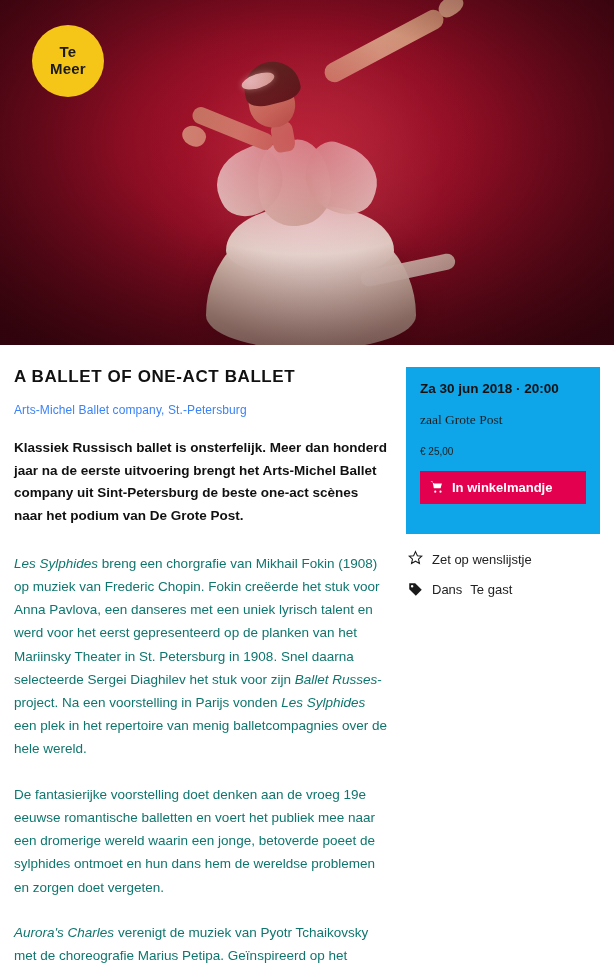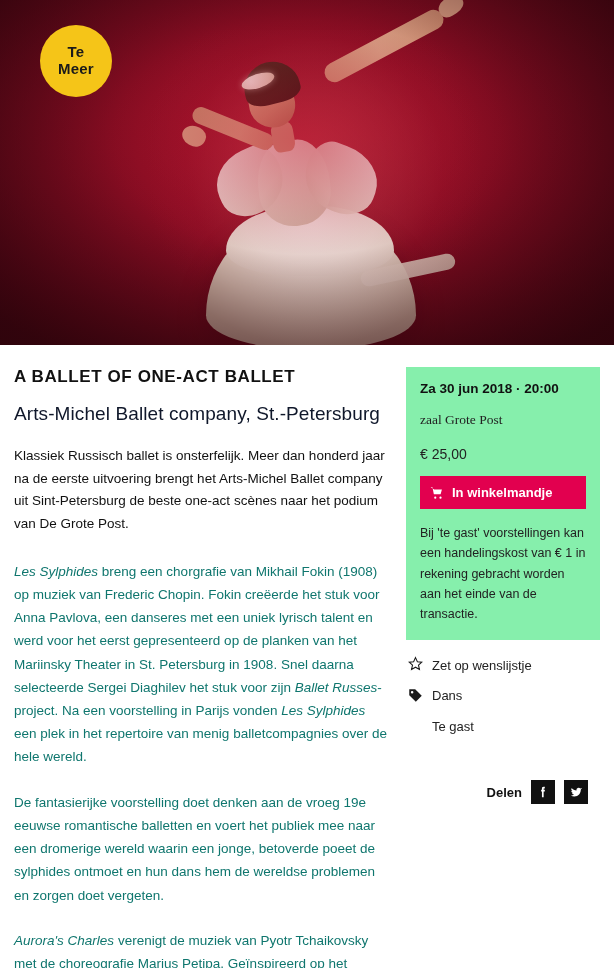--- a/index.html
+++ b/index.html
@@ -189,21 +189,21 @@
     top: 30px;
     width: 330px;
     height: 300px;
     background: radial-gradient(ellipse at 50% 45%, rgba(255,190,170,0.22) 0%, rgba(200,40,70,0.06) 55%, rgba(0,0,0,0) 75%);
     pointer-events: none;
   }
 
   
   .badge {
     position: absolute;
-    left: 40px;
+    left: 32px;
     top: 25px;
     width: 72px;
     height: 72px;
     border-radius: 50%;
     background: #f5c518;
     color: #1a1a1a;
     display: flex;
     flex-direction: column;
     align-items: center;
     justify-content: center;
@@ -223,65 +223,65 @@
   .right { width: 194px; }
 
   h1.title {
     font-size: 17px;
     font-weight: 700;
     letter-spacing: 0.6px;
     margin: 0 0 16px 0;
     color: #111;
   }
   .subtitle {
-    font-size: 19px;
-    color: #0f172a;
+    font-size: 12px;
+    color: #3b82f6;
     margin: 0 0 20px 0;
     letter-spacing: 0.1px;
   }
   .intro {
     font-size: 13.5px;
-    font-weight: 400;
+    font-weight: 700;
     line-height: 1.68;
     margin: 0 0 24px 0;
     color: #111;
   }
   .para {
     font-size: 13.5px;
     line-height: 1.72;
     margin: 0 0 22px 0;
     color: #0f766e;
   }
   .para i { font-style: italic; }
 
   
   .info-box {
-    background: #86efac;
+    background: #0ea5e9;
     padding: 14px 14px 16px 14px;
   }
   .info-date {
     font-size: 13.5px;
     font-weight: 700;
     margin: 0 0 16px 0;
     color: #111;
   }
   .info-venue {
     font-size: 13.5px;
     margin: 0 0 18px 0;
     color: #222;
     font-family: Liberation Serif, serif;
   }
   .info-price {
-    font-size: 14px;
+    font-size: 10px;
     margin: 0 0 14px 0;
     color: #222;
   }
   .cart-button {
     display: flex;
-    align-items: flex-end;
+    align-items: flex-start;
     gap: 8px;
     width: 100%;
     background: #e2004f;
     color: #ffffff;
     border: none;
     padding: 9px 10px;
     font-size: 13px;
     font-weight: 700;
     font-family: "Liberation Sans", sans-serif;
     cursor: pointer;
@@ -307,21 +307,21 @@
   }
   .tag-row {
     display: flex;
     align-items: flex-start;
     gap: 9px;
     margin: 14px 0 0 0;
     padding-left: 2px;
     font-size: 13px;
     color: #222;
   }
-  .tag-links { display: flex; flex-direction: column; gap: 16px; }
+  .tag-links { display: flex; gap: 8px; }
   .tag-links span { cursor: pointer; }
 
   .share-row {
     display: flex;
     align-items: center;
     justify-content: flex-end;
     gap: 9px;
     margin-top: 46px;
     padding-right: 12px;
   }
@@ -395,21 +395,20 @@
           <span class="cart-icon">
             <svg width="14" height="14" viewBox="0 0 24 24" fill="#ffffff" aria-hidden="true">
               <path d="M1 2h3.2l2.4 12.2h11.6l2.2-8.4H7.2"></path>
               <circle cx="9" cy="20" r="1.9"></circle>
               <circle cx="18" cy="20" r="1.9"></circle>
             </svg>
           </span>
           <span>In winkelmandje</span>
         </button>
 
-        <p class="info-note">Bij 'te gast' voorstellingen kan een handelingskost van € 1 in rekening gebracht worden aan het einde van de transactie.</p>
       </div>
 
       <div class="wish-row">
         <span>
           <svg width="15" height="15" viewBox="0 0 24 24" fill="none" stroke="#1a1a1a" stroke-width="1.7">
             <polygon points="12,2.6 15,9.2 22,9.9 16.8,14.6 18.3,21.4 12,17.9 5.7,21.4 7.2,14.6 2,9.9 9,9.2"></polygon>
           </svg>
         </span>
         <span>Zet op wenslijstje</span>
       </div>
@@ -419,29 +418,16 @@
           <svg width="15" height="15" viewBox="0 0 24 24" fill="#1a1a1a">
             <path d="M2 2h9.5L22 12.5 12.5 22 2 11.5V2zm4.6 2.6a2 2 0 100 4 2 2 0 000-4z"></path>
           </svg>
         </span>
         <span class="tag-links">
           <span>Dans</span>
           <span>Te gast</span>
         </span>
       </div>
 
-      <div class="share-row">
-        <span class="share-label">Delen</span>
-        <span class="sq fb">
-          <svg width="14" height="14" viewBox="0 0 24 24" fill="#ffffff">
-            <path d="M15.2 8.3h-2.1V6.9c0-.7.4-.9.7-.9h1.3V3.2h-2c-2.3 0-2.9 1.7-2.9 2.8v2.3H8.8v2.9h1.4V21h2.9v-9.8h2l.1-2.9z"></path>
-          </svg>
-        </span>
-        <span class="sq tw">
-          <svg width="15" height="15" viewBox="0 0 24 24" fill="#ffffff">
-            <path d="M21 6.1c-.7.3-1.4.5-2.1.6.8-.5 1.3-1.2 1.6-2-.7.4-1.5.7-2.3.9a3.6 3.6 0 00-6.2 3.3C9 8.7 6.1 7.2 4.2 4.8a3.6 3.6 0 001.1 4.8c-.6 0-1.2-.2-1.7-.5 0 1.7 1.2 3.2 2.9 3.5-.6.2-1.1.2-1.7.1a3.6 3.6 0 003.4 2.5A7.2 7.2 0 013 16.8a10.2 10.2 0 005.5 1.6c6.6 0 10.3-5.6 10.3-10.4v-.5c.7-.5 1.3-1.1 1.8-1.8z"></path>
-          </svg>
-        </span>
-      </div>
     </div>
 
   </div>
 </div>
 
 </body></html>

